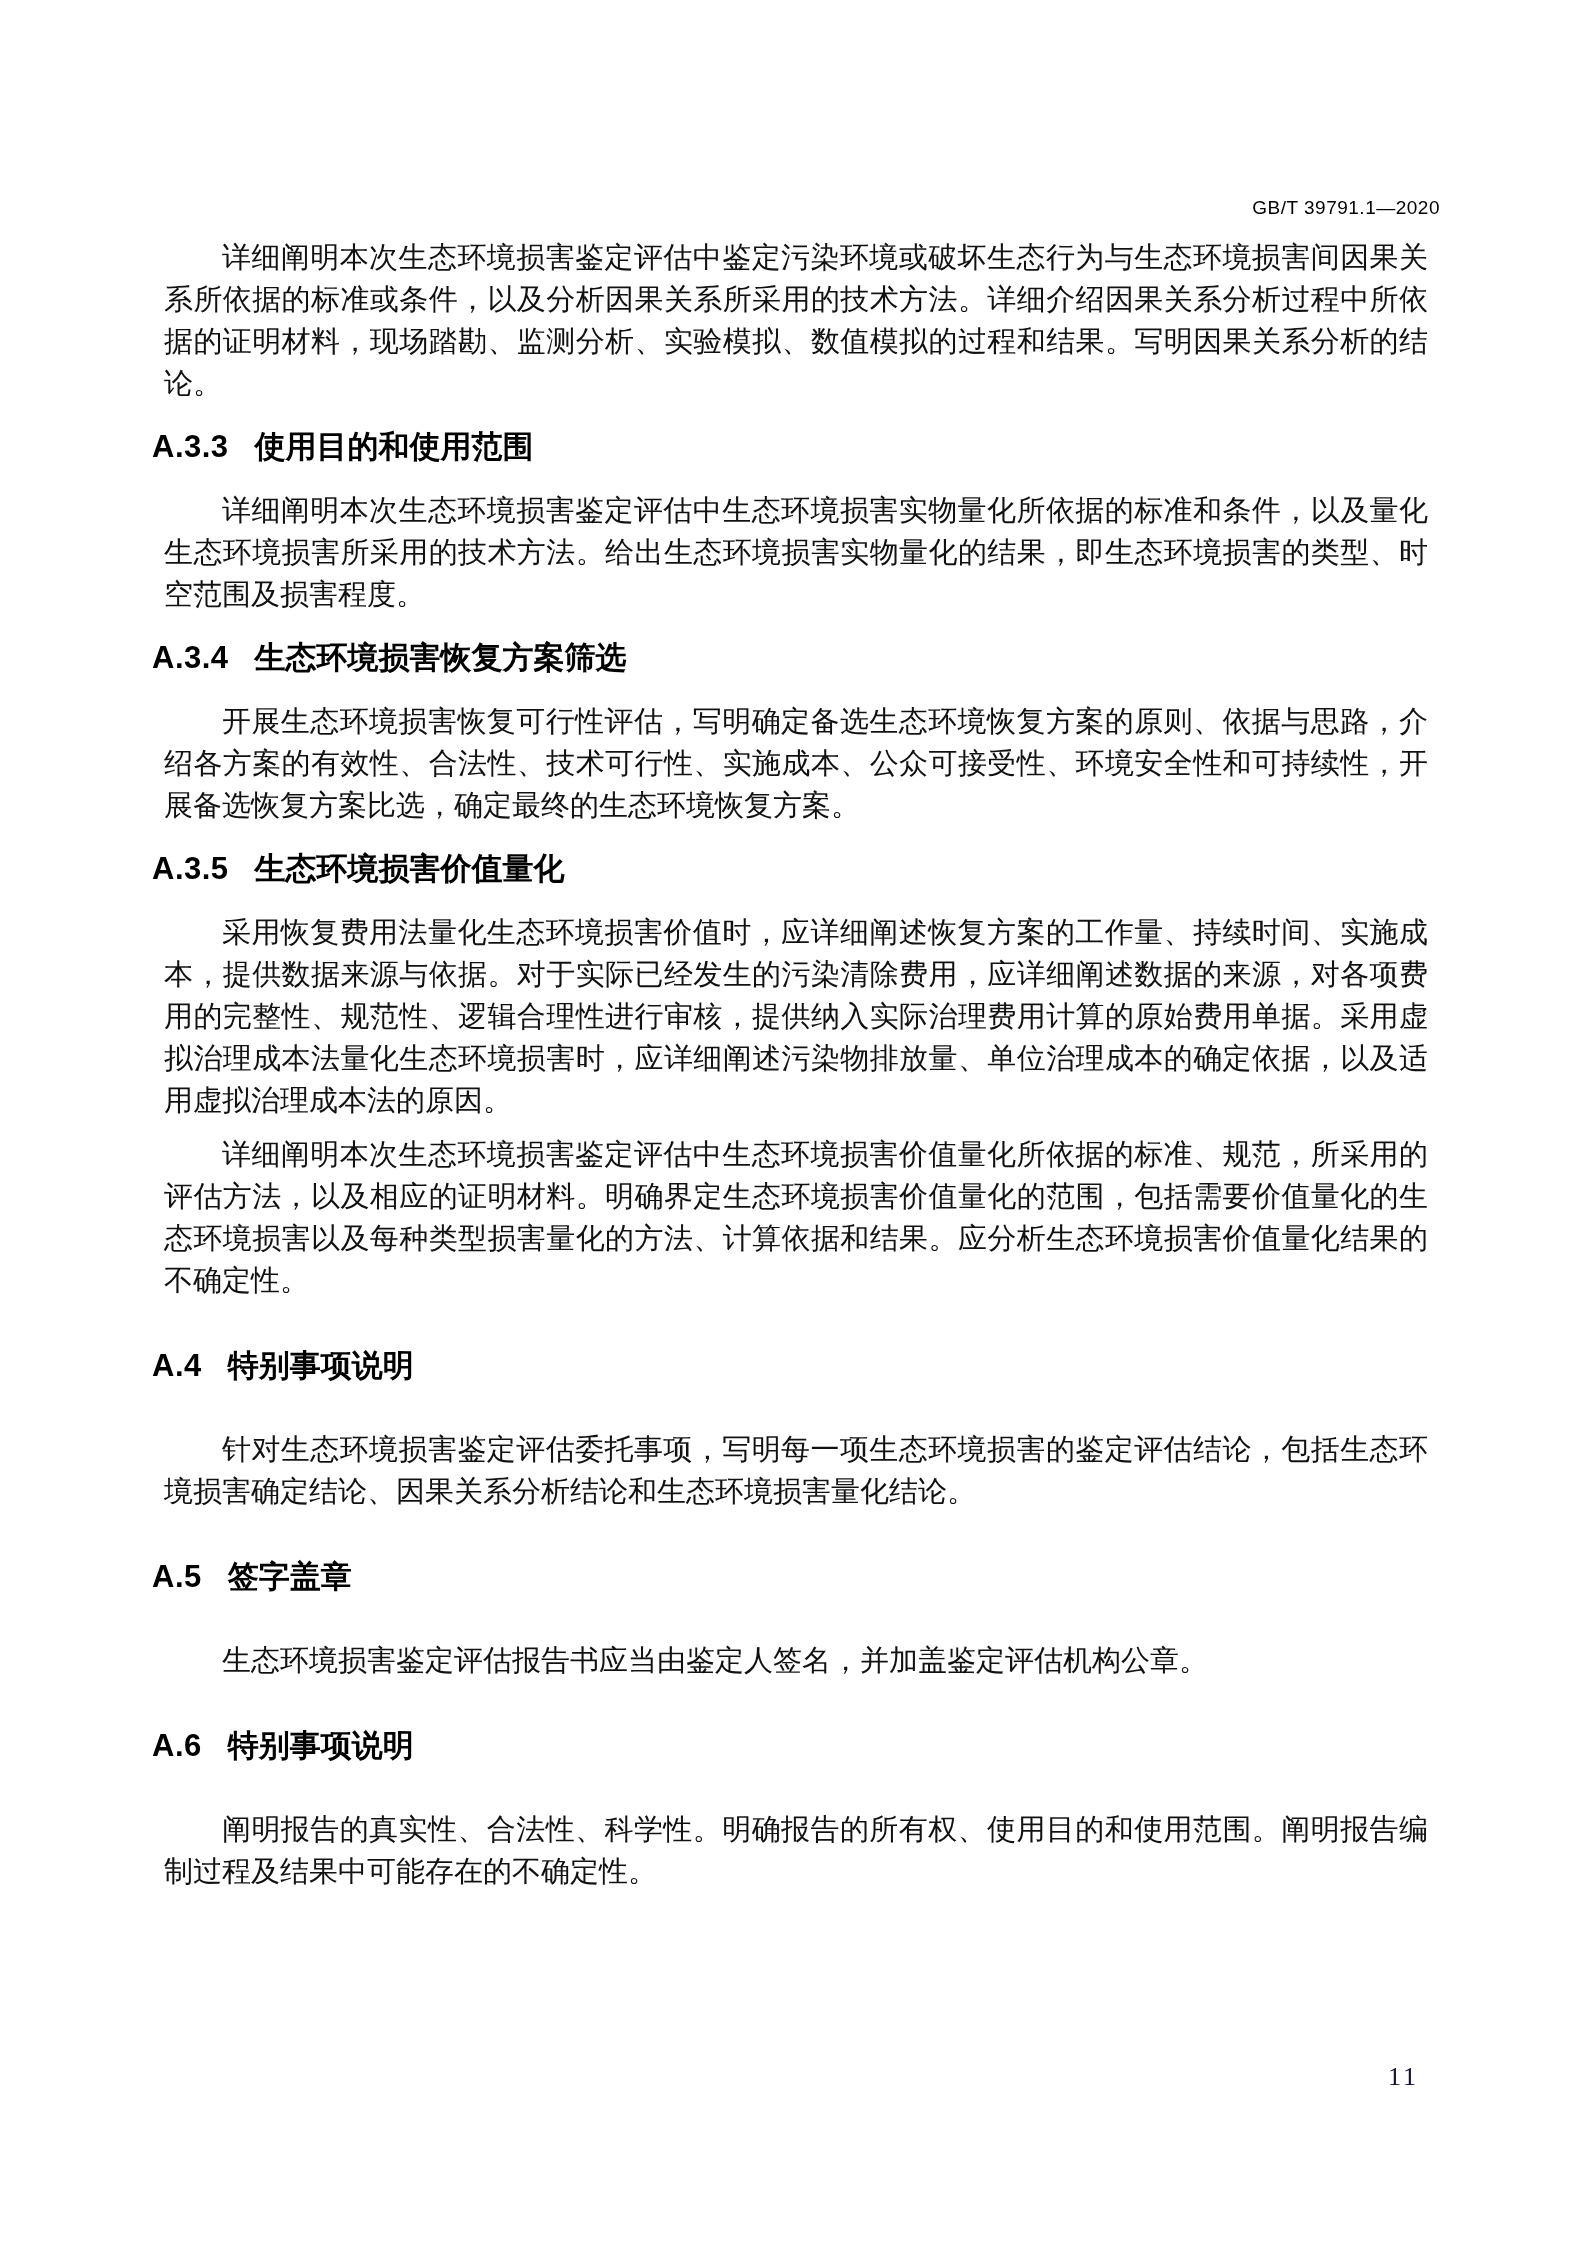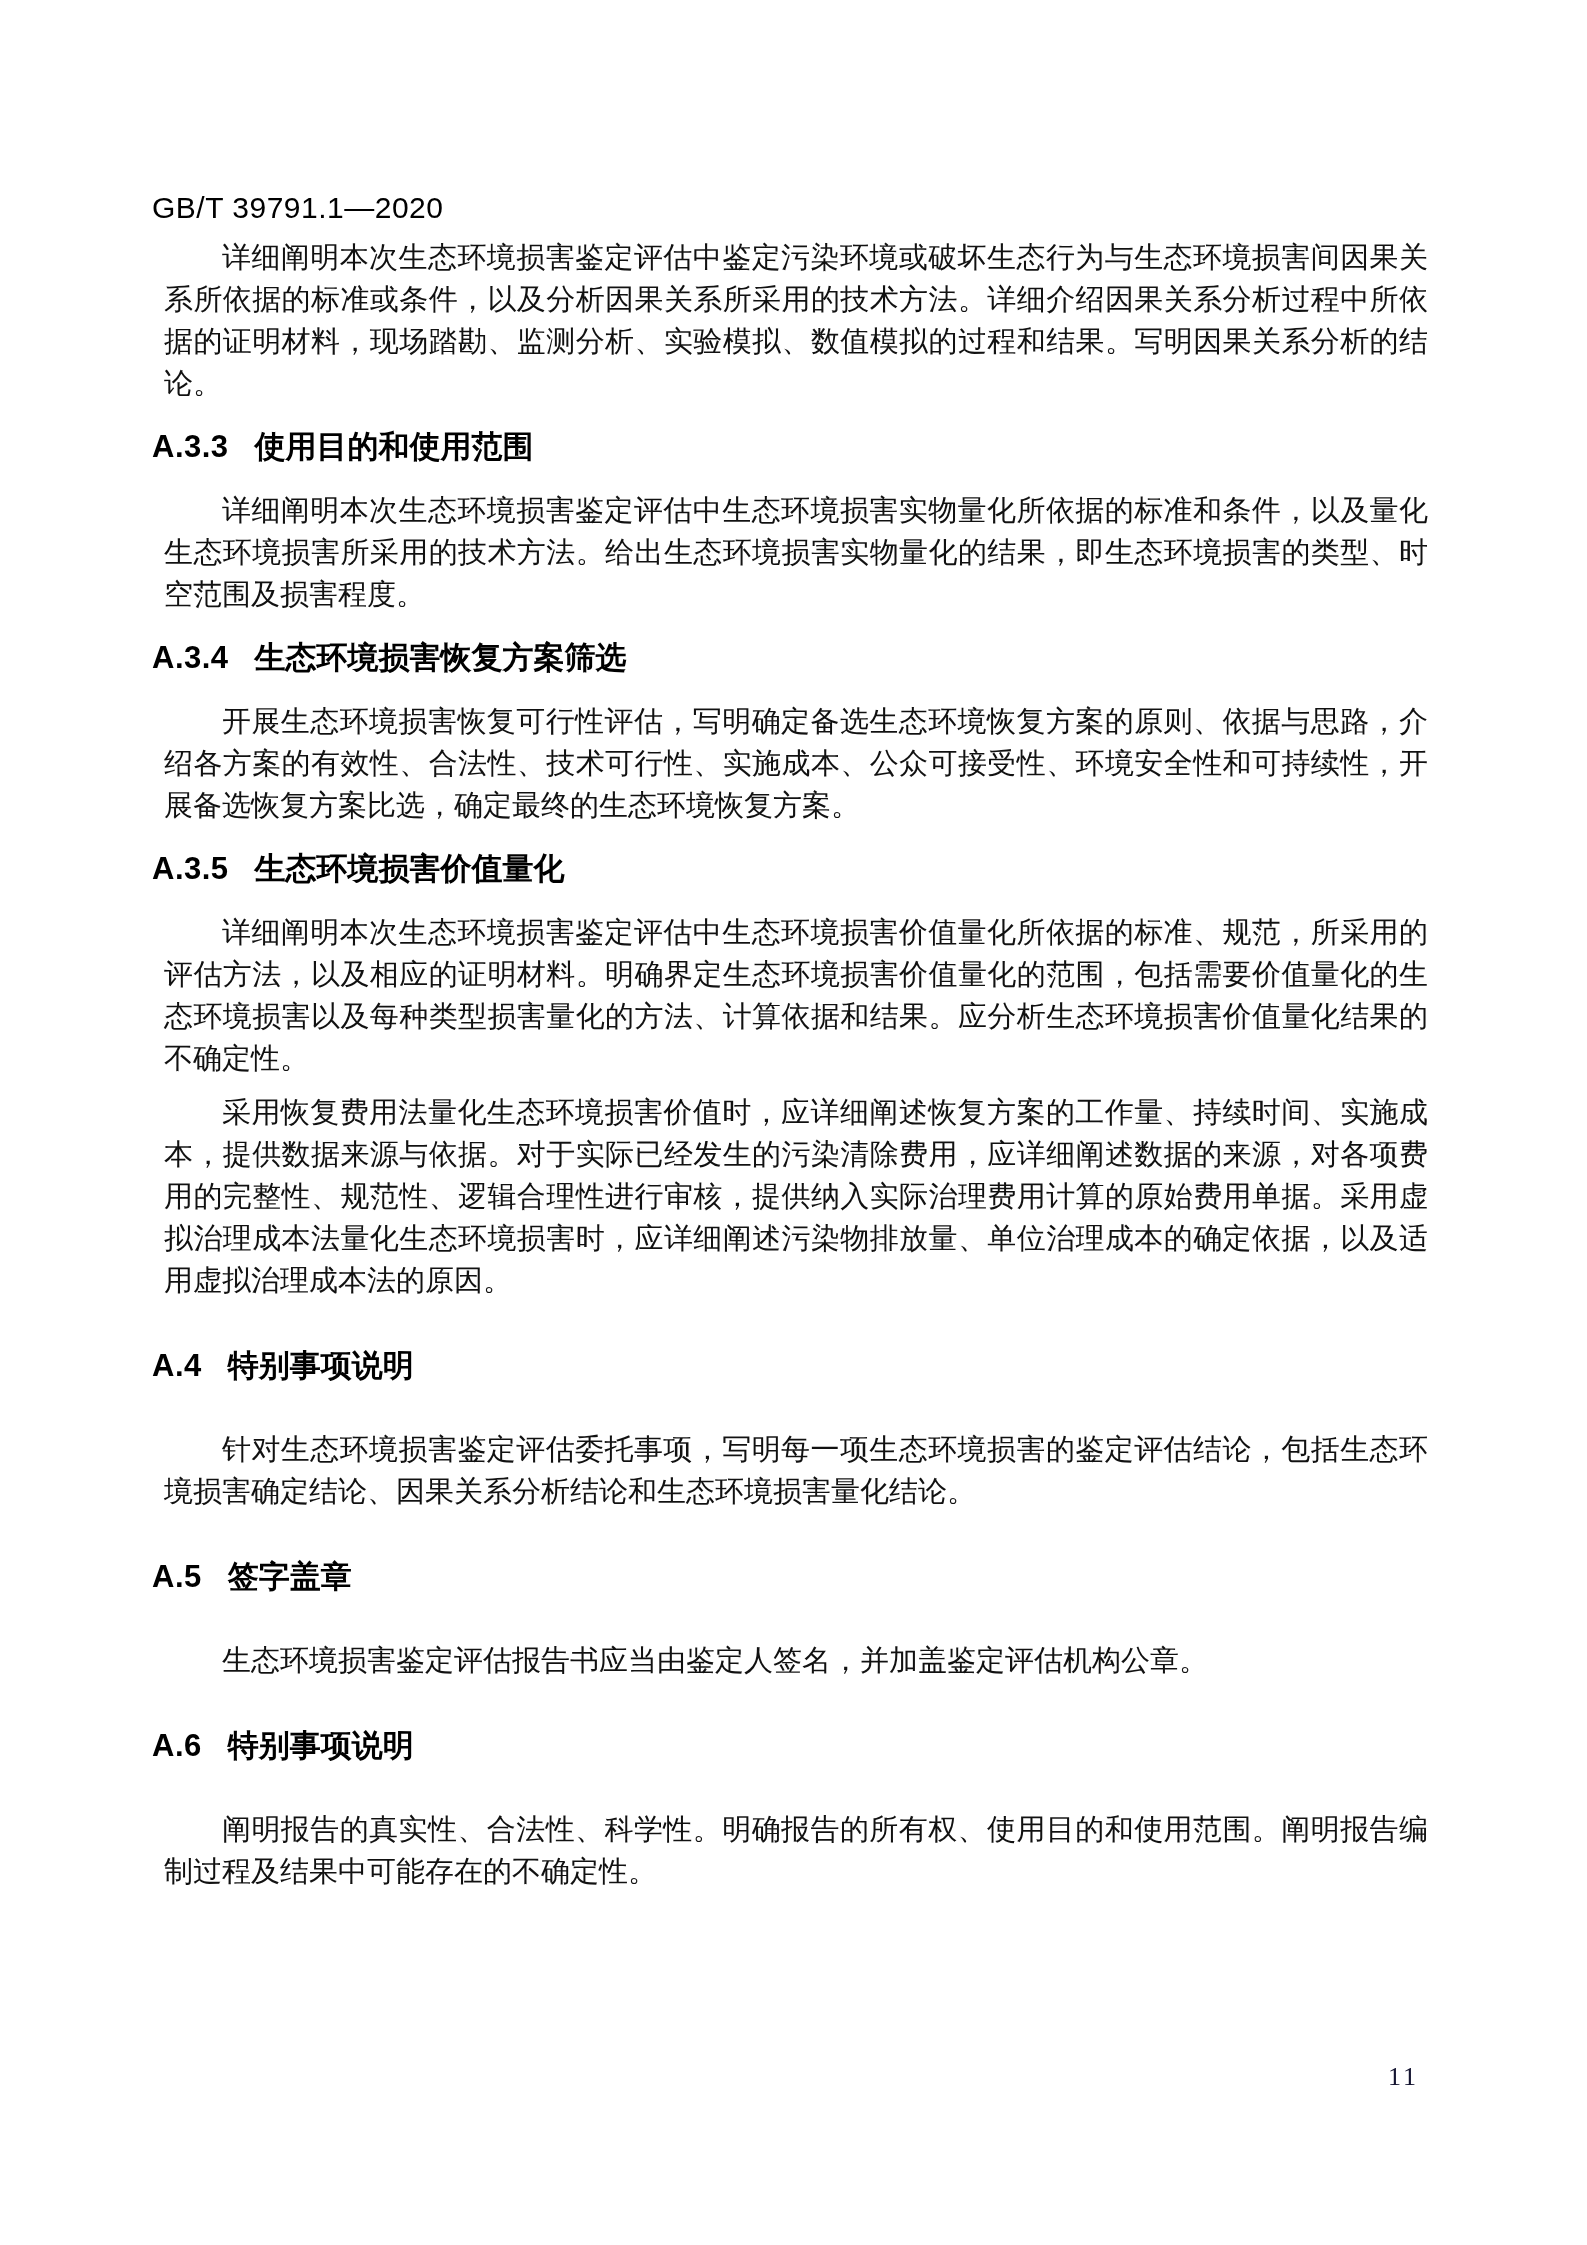--- a/index.html
+++ b/index.html
@@ -11,22 +11,23 @@
     position: relative;
     width: 1587px;
     height: 2245px;
     background: #ffffff;
     color: #111111;
     overflow: hidden;
   }
   .doc-header {
     padding-top: 192px;
     margin: 0 147px 0 152px;
+    text-align: right;
     font-family: "Liberation Sans", "DejaVu Sans", sans-serif;
-    font-size: 30px;
+    font-size: 19px;
     line-height: 32px;
     color: #000000;
     letter-spacing: 0.5px;
   }
   .content {
     margin: 0 147px 0 152px;
   }
   .heading {
     font-family: "Liberation Sans", "DejaVu Sans", sans-serif;
     font-weight: 700;
@@ -71,22 +72,22 @@
 
     <p class="body">详细阐明本次生态环境损害鉴定评估中鉴定污染环境或破坏生态行为与生态环境损害间因果关系所依据的标准或条件，以及分析因果关系所采用的技术方法。详细介绍因果关系分析过程中所依据的证明材料，现场踏勘、监测分析、实验模拟、数值模拟的过程和结果。写明因果关系分析的结论。</p>
 
     <h3 class="heading h2"><span class="hid">A.3.3</span><span>使用目的和使用范围</span></h3>
     <p class="body">详细阐明本次生态环境损害鉴定评估中生态环境损害实物量化所依据的标准和条件，以及量化生态环境损害所采用的技术方法。给出生态环境损害实物量化的结果，即生态环境损害的类型、时空范围及损害程度。</p>
 
     <h3 class="heading h2"><span class="hid">A.3.4</span><span>生态环境损害恢复方案筛选</span></h3>
     <p class="body">开展生态环境损害恢复可行性评估，写明确定备选生态环境恢复方案的原则、依据与思路，介绍各方案的有效性、合法性、技术可行性、实施成本、公众可接受性、环境安全性和可持续性，开展备选恢复方案比选，确定最终的生态环境恢复方案。</p>
 
     <h3 class="heading h2"><span class="hid">A.3.5</span><span>生态环境损害价值量化</span></h3>
+    <p class="body">采用恢复费用法量化生态环境损害价值时，应详细阐述恢复方案的工作量、持续时间、实施成本，提供数据来源与依据。对于实际已经发生的污染清除费用，应详细阐述数据的来源，对各项费用的完整性、规范性、逻辑合理性进行审核，提供纳入实际治理费用计算的原始费用单据。采用虚拟治理成本法量化生态环境损害时，应详细阐述污染物排放量、单位治理成本的确定依据，以及适用虚拟治理成本法的原因。</p>
     <p class="body">详细阐明本次生态环境损害鉴定评估中生态环境损害价值量化所依据的标准、规范，所采用的评估方法，以及相应的证明材料。明确界定生态环境损害价值量化的范围，包括需要价值量化的生态环境损害以及每种类型损害量化的方法、计算依据和结果。应分析生态环境损害价值量化结果的不确定性。</p>
-    <p class="body">采用恢复费用法量化生态环境损害价值时，应详细阐述恢复方案的工作量、持续时间、实施成本，提供数据来源与依据。对于实际已经发生的污染清除费用，应详细阐述数据的来源，对各项费用的完整性、规范性、逻辑合理性进行审核，提供纳入实际治理费用计算的原始费用单据。采用虚拟治理成本法量化生态环境损害时，应详细阐述污染物排放量、单位治理成本的确定依据，以及适用虚拟治理成本法的原因。</p>
 
     <h2 class="heading h1"><span class="hid">A.4</span><span>特别事项说明</span></h2>
     <p class="body">针对生态环境损害鉴定评估委托事项，写明每一项生态环境损害的鉴定评估结论，包括生态环境损害确定结论、因果关系分析结论和生态环境损害量化结论。</p>
 
     <h2 class="heading h1"><span class="hid">A.5</span><span>签字盖章</span></h2>
     <p class="body">生态环境损害鉴定评估报告书应当由鉴定人签名，并加盖鉴定评估机构公章。</p>
 
     <h2 class="heading h1"><span class="hid">A.6</span><span>特别事项说明</span></h2>
     <p class="body">阐明报告的真实性、合法性、科学性。明确报告的所有权、使用目的和使用范围。阐明报告编制过程及结果中可能存在的不确定性。</p>
 

